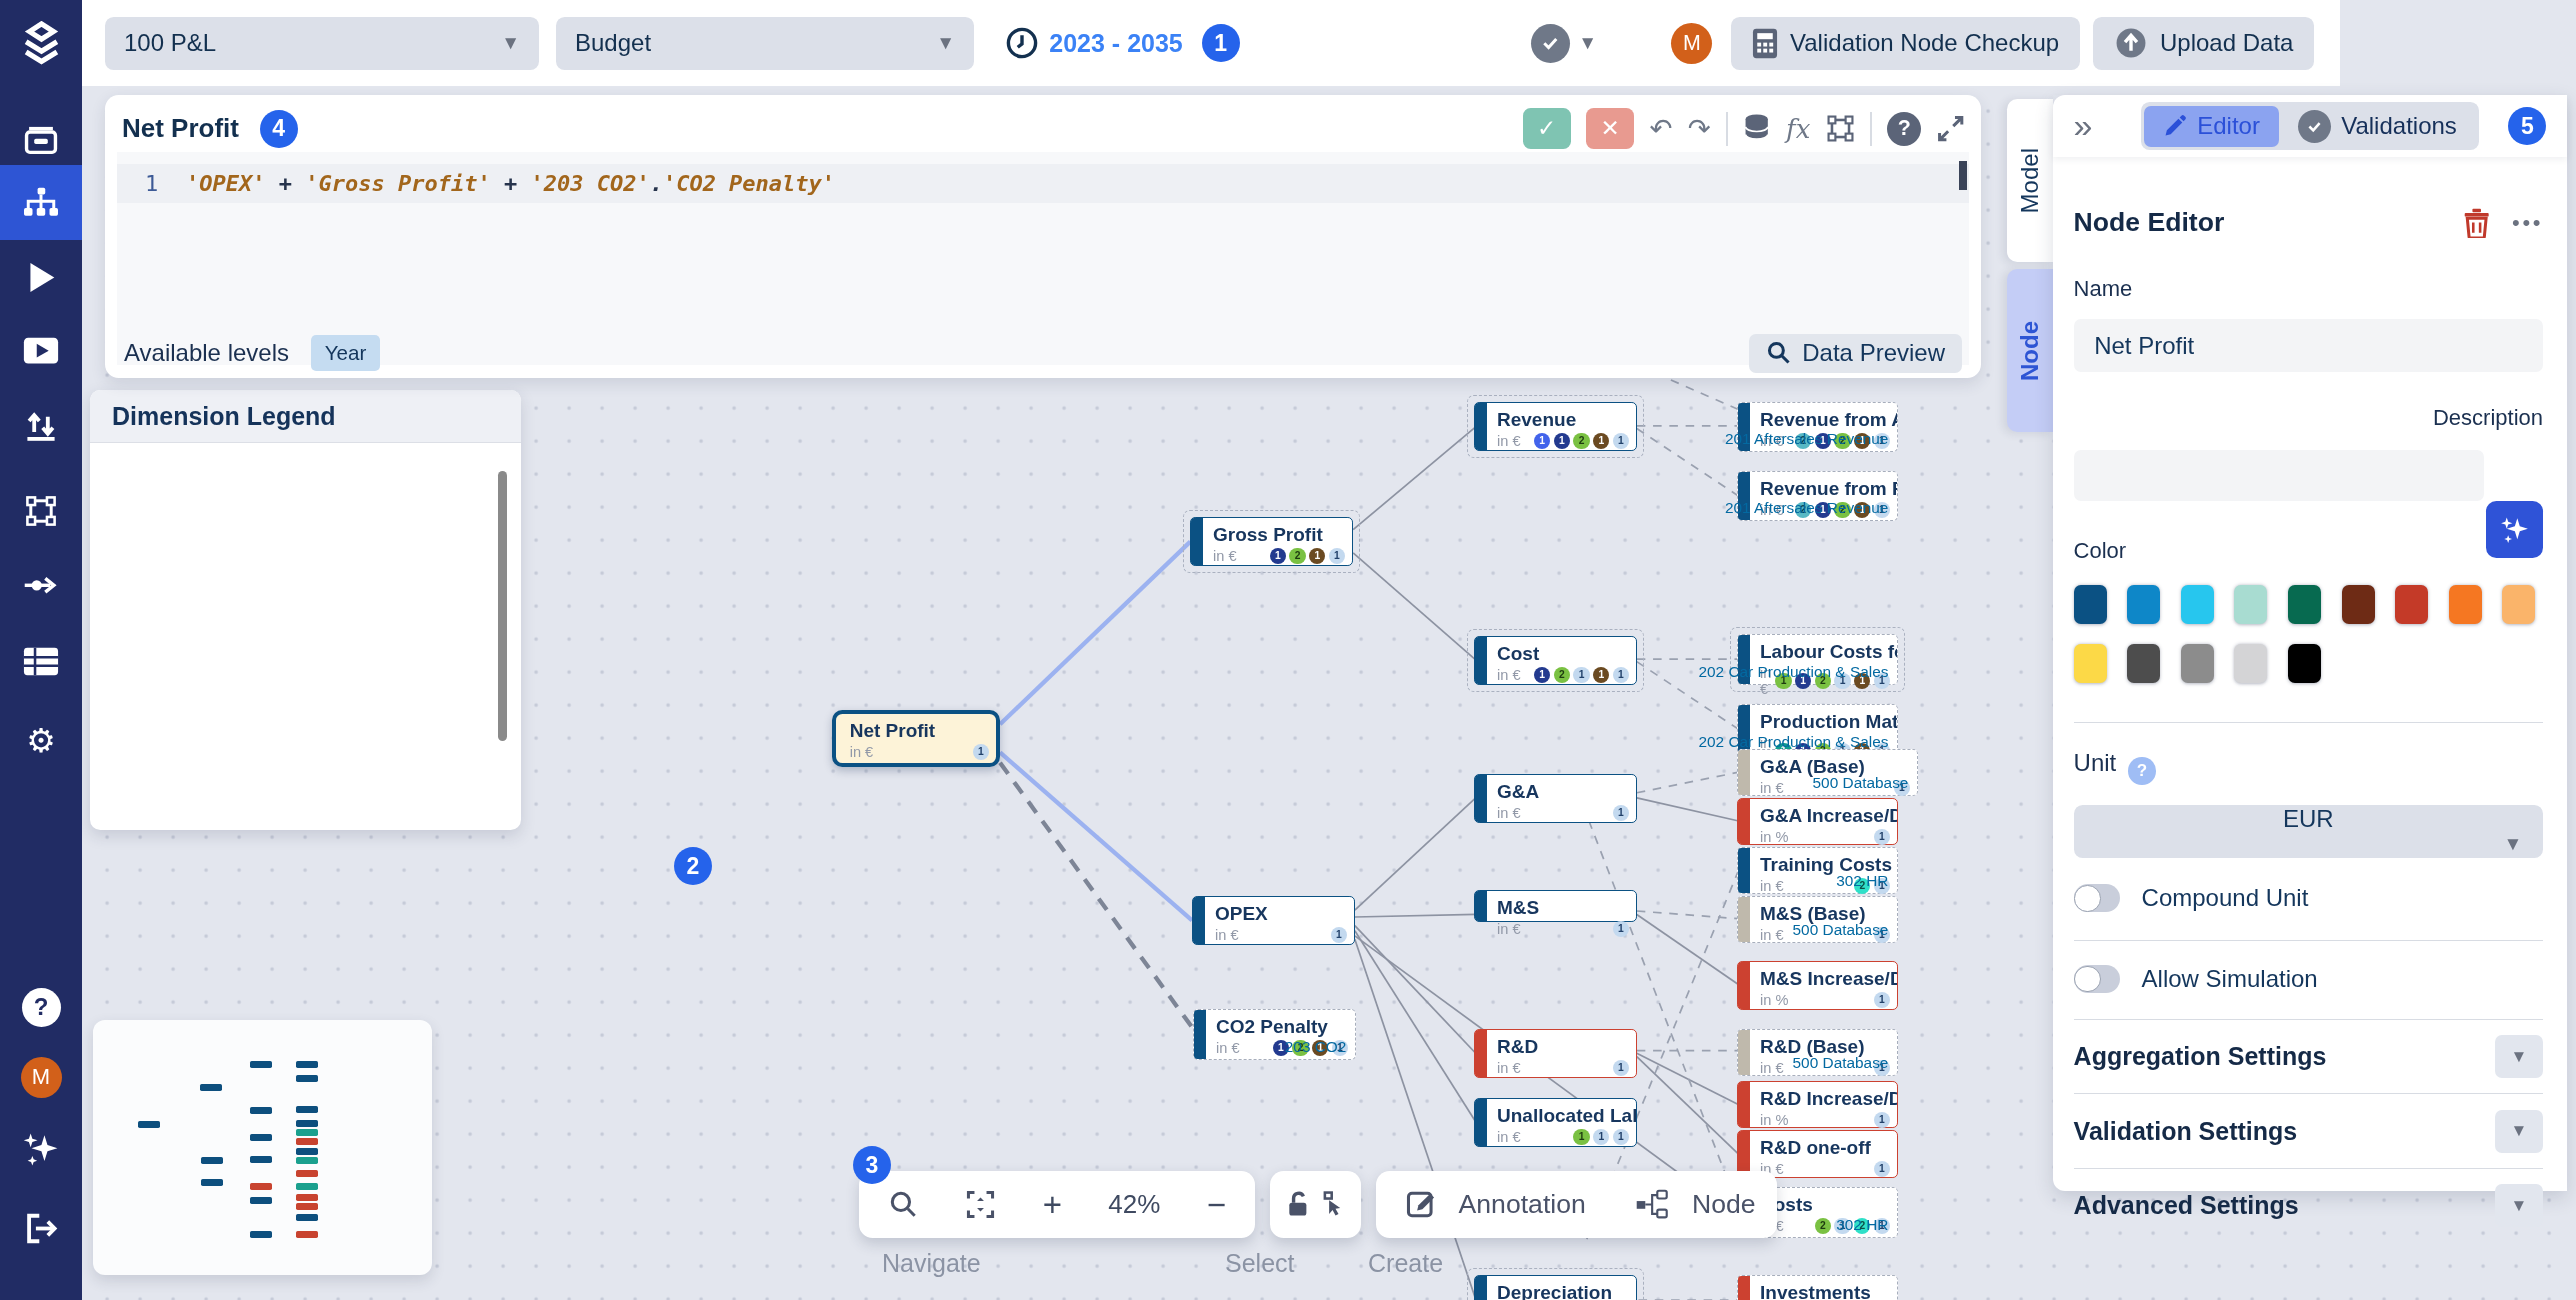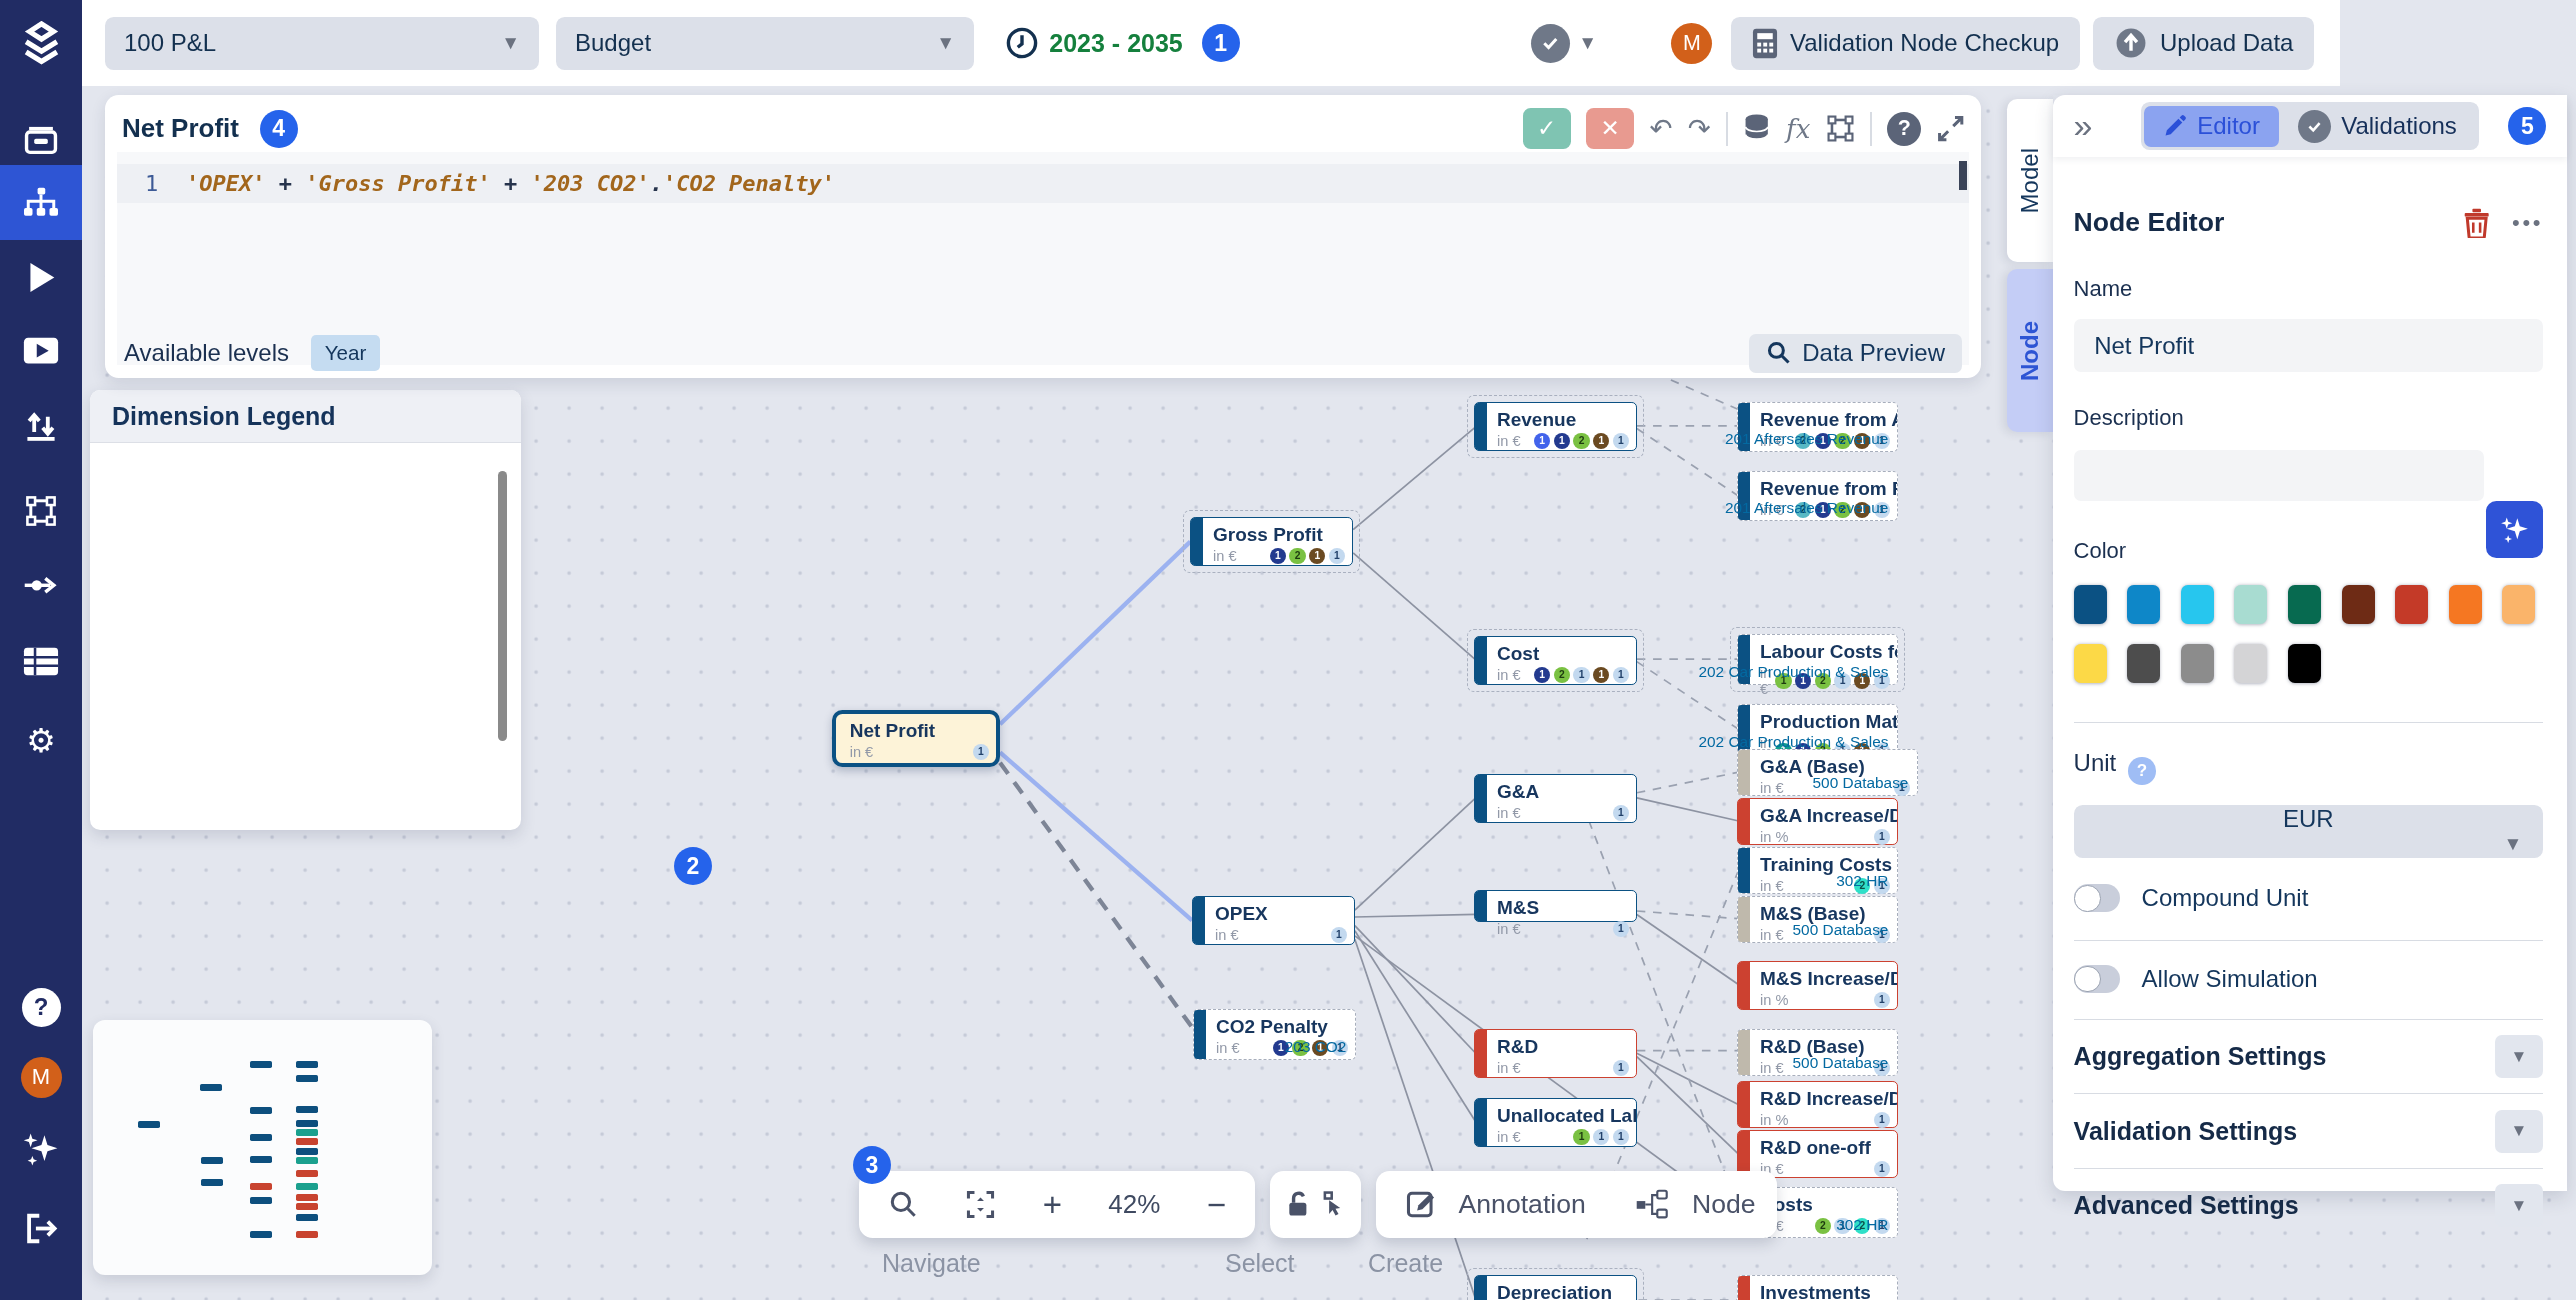--- a/index.html
+++ b/index.html
@@ -12,21 +12,21 @@
   .sb-item { position:absolute; left:0; width:82px; height:74px; display:flex; align-items:center; justify-content:center; color:#fff; }
   .sb-item.active { background:#2e55d4; }
   .sb-glyph { font-size:33px; line-height:1; }
   .sb-circle-help { width:39px; height:39px; border-radius:50%; background:#fff; color:#212c64; display:flex; align-items:center; justify-content:center; font-weight:bold; font-size:24px; }
   .sb-avatar { width:41px; height:41px; border-radius:50%; background:#d2601a; color:#fff; display:flex; align-items:center; justify-content:center; font-size:22px; }
 
   
   #topbar { position:absolute; left:82px; top:0; width:2258px; height:86px; background:#fff; z-index:55; display:flex; align-items:center; }
   .tb-select { height:53px; background:#dce0e9; border-radius:8.6px; display:flex; align-items:center; padding:0 19px; font-size:24px; color:#13304f; }
   .tb-caret { color:#6b7280; font-size:19px; margin-left:auto; }
-  .timerange { display:flex; align-items:center; gap:10.3px; font-size:25px; font-weight:bold; color:#15803d; }
+  .timerange { display:flex; align-items:center; gap:10.3px; font-size:25px; font-weight:bold; color:#3b82f6; }
   .callout { background:#2563eb; color:#fff; border-radius:50%; width:38px; height:38px; display:flex; align-items:center; justify-content:center; font-size:23px; font-weight:bold; }
   .tb-btn { height:53px; background:#dce0e9; border-radius:8.6px; display:flex; align-items:center; gap:12px; padding:0 20.6px; font-size:24px; color:#13304f; }
   .tb-avatar { width:41px; height:41px; border-radius:50%; background:#d2601a; color:#fff; display:flex; align-items:center; justify-content:center; font-size:21.4px; }
   .check-circle { width:39px; height:39px; border-radius:50%; background:#6f7888; display:flex; align-items:center; justify-content:center; }
 
   
   #formula { position:absolute; left:105px; top:95px; width:1876px; height:283px; background:#fff; border-radius:13.7px; box-shadow:0 5.1px 15.4px rgba(40,50,80,.12); z-index:50; }
   .f-title-row { position:absolute; left:0; top:0; right:0; height:55px; display:flex; align-items:center; padding:12px 17px 0 17px; }
   .f-title { font-size:26px; font-weight:bold; color:#13304f; }
   .f-tools { margin-left:auto; display:flex; align-items:center; gap:15.4px; }
@@ -815,21 +815,21 @@
               <path d="M5 13 h22 l-2 21 a2 2 0 0 1 -2 2 H9 a2 2 0 0 1 -2 -2 Z" fill="none" stroke="#c0392b" stroke-width="3.5"></path>
               <path d="M12 18 v12 M20 18 v12" stroke="#c0392b" stroke-width="3"></path>
             </g>
           </svg>
         <span class="p-dots">•••</span>
       </div>
 
       <div class="p-label" style="margin-top:38px;">Name</div>
       <input class="p-input" style="margin-top: 17px;" value="Net Profit">
 
-      <div class="p-label" style="margin-top:33px;">Description</div>
+      <div class="p-label" style="margin-top:33px;text-align:right;">Description</div>
       <div style="position:relative; margin-top:19px; height:57px;">
         <input class="p-input" style="width: 410px; height: 51px;" value="">
         <div class="sparkle-btn">
           <svg width="31" height="31" viewBox="0 0 44 44">
               <path d="M26 6 L29.5 17.5 L41 21 L29.5 24.5 L26 36 L22.5 24.5 L11 21 L22.5 17.5 Z" fill="#fff"></path>
               <path d="M11 5 L13 11 L19 13 L13 15 L11 21 L9 15 L3 13 L9 11 Z" fill="#fff"></path>
               <path d="M13 30 L14.5 34 L18.5 35.5 L14.5 37 L13 41 L11.5 37 L7.5 35.5 L11.5 34 Z" fill="#fff"></path>
             </svg>
         </div>
       </div>

